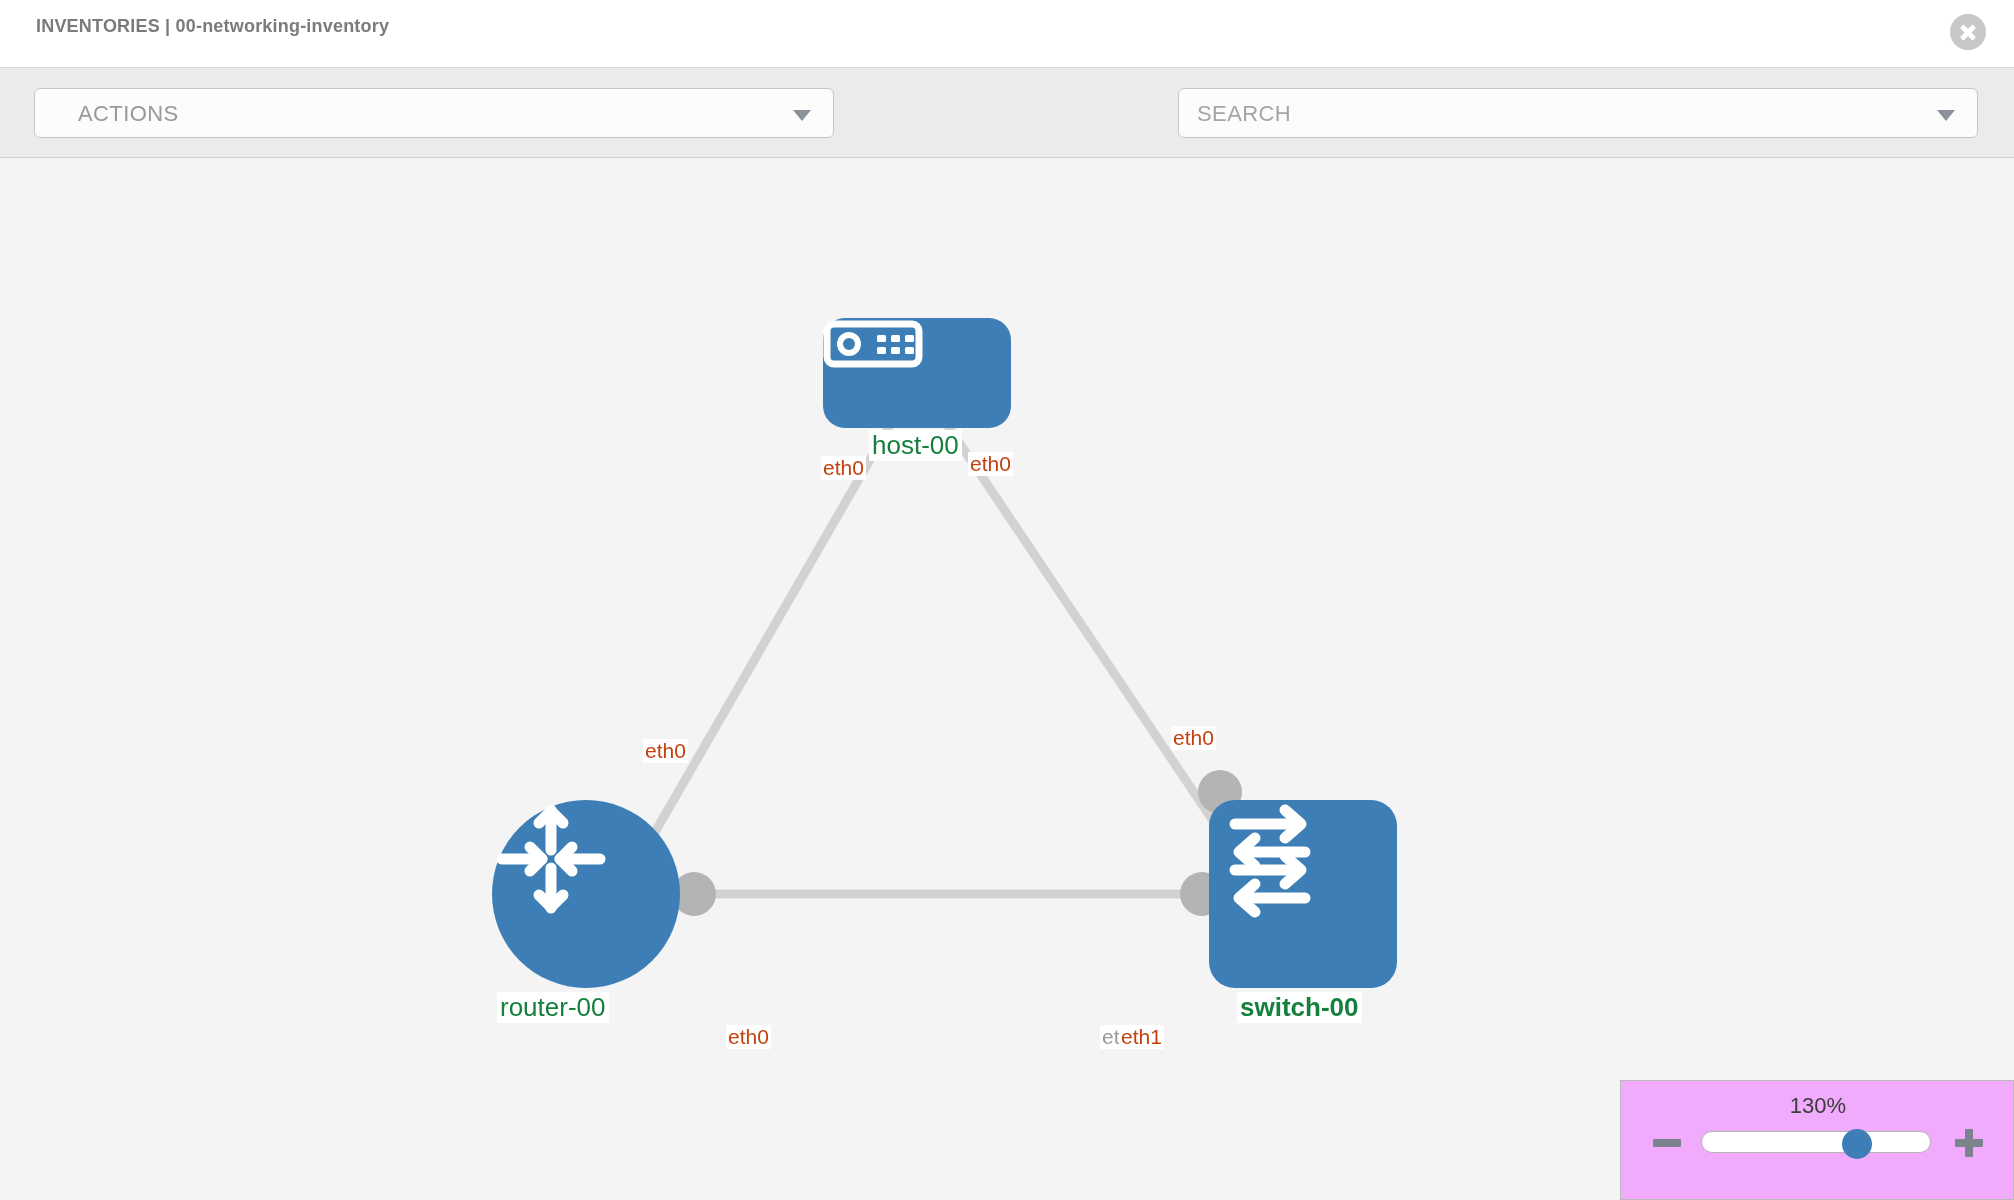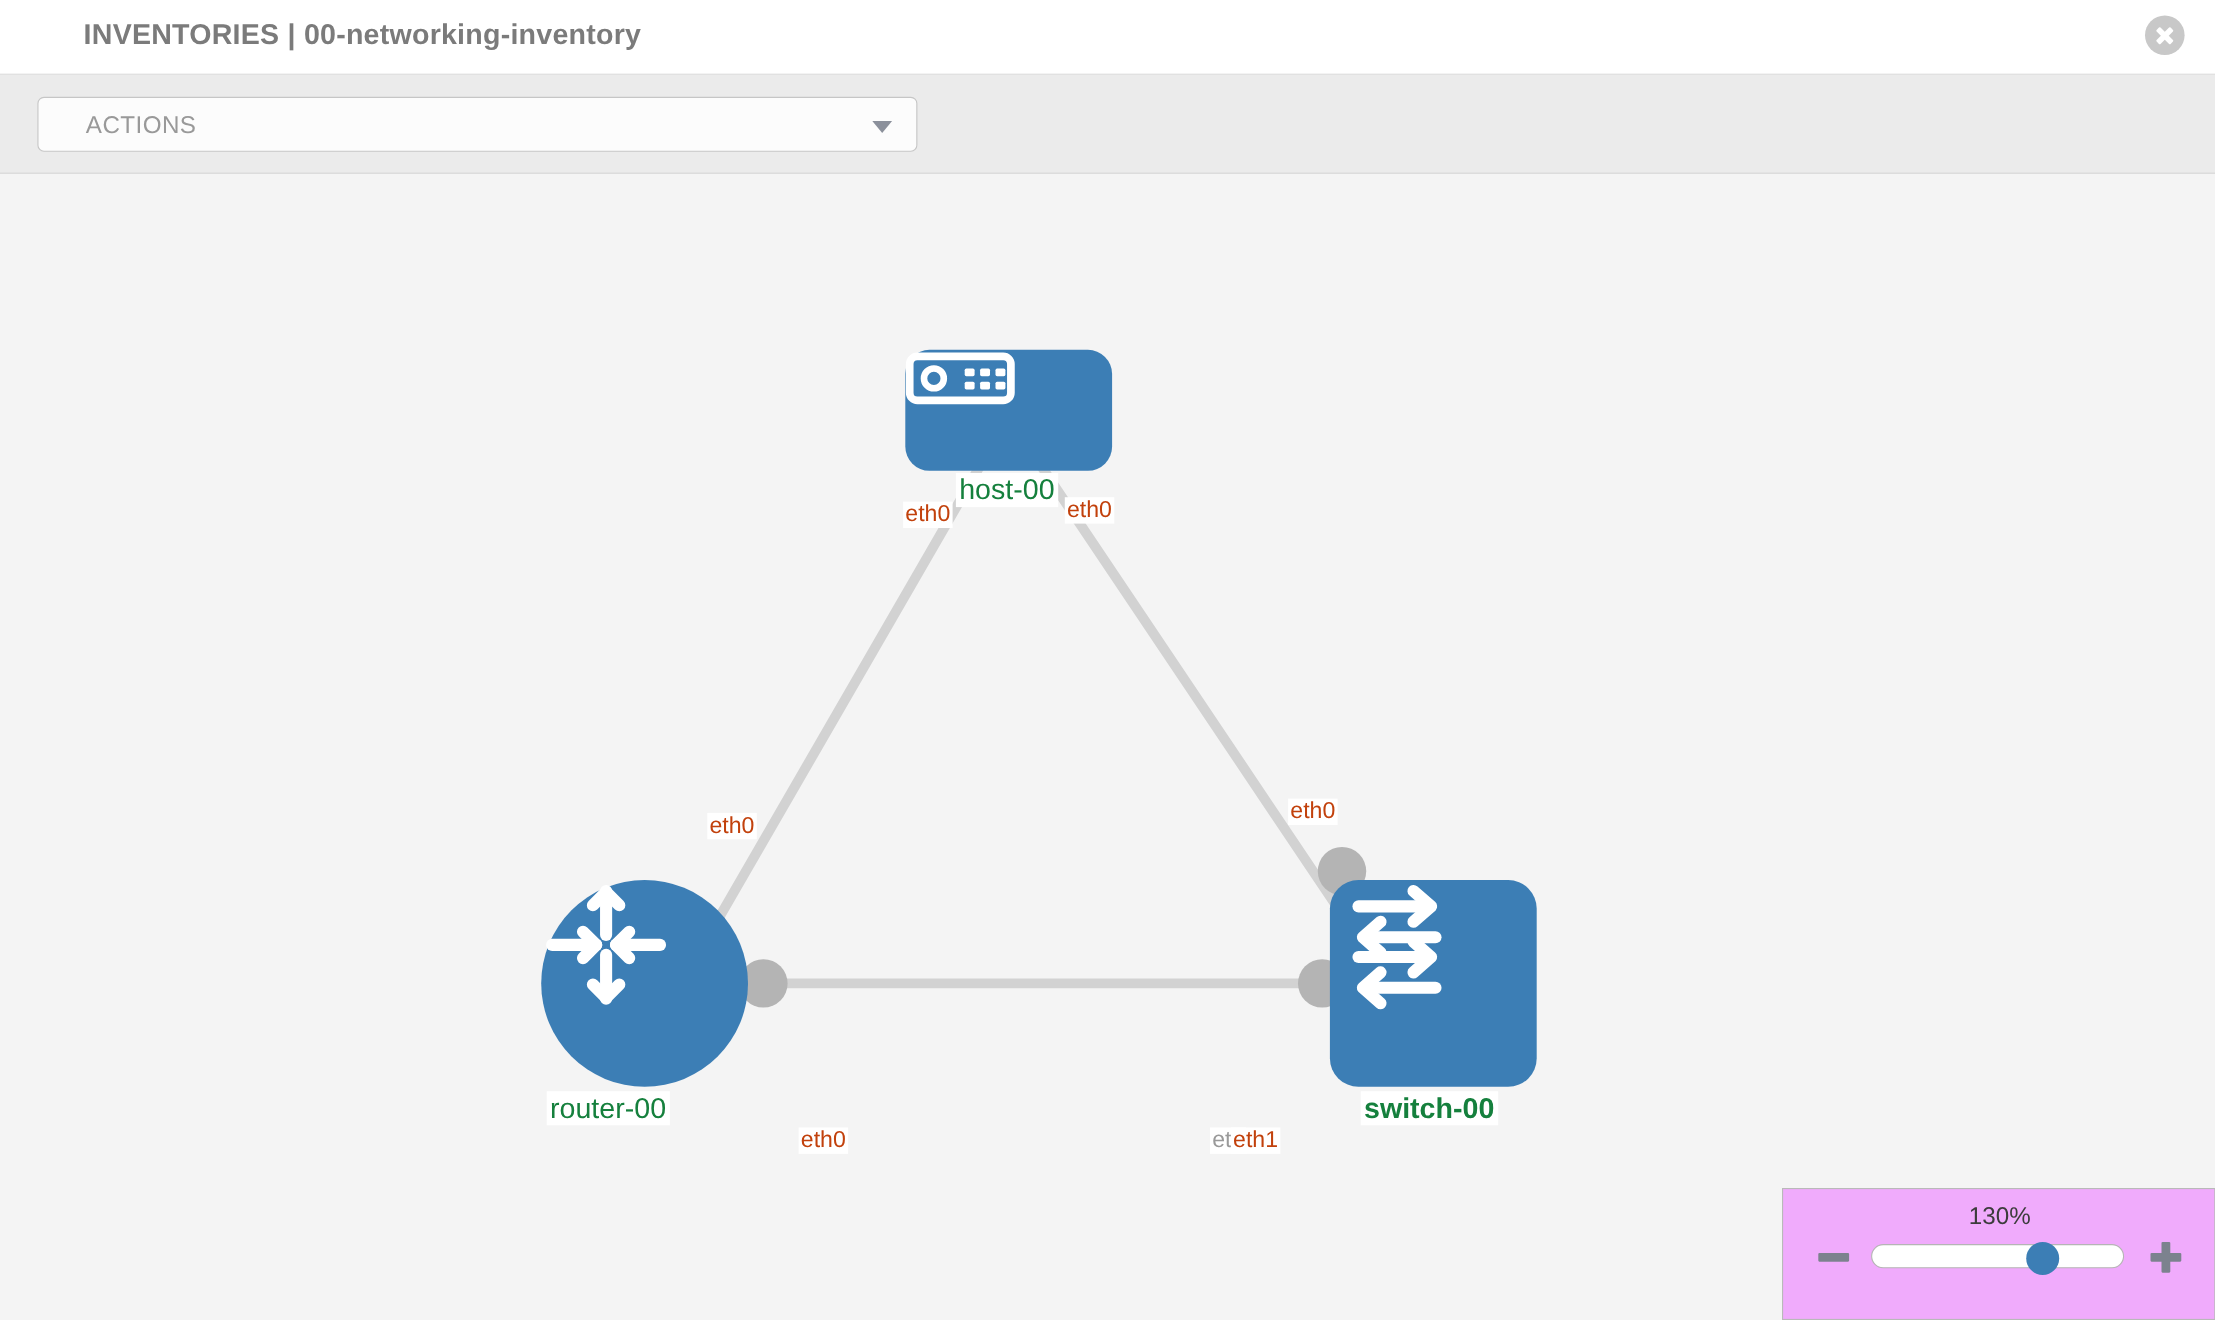--- a/index.html
+++ b/index.html
@@ -22,26 +22,25 @@
   .header {
     position: absolute;
     left: 0; top: 0;
     width: 2014px; height: 68px;
     background: #ffffff;
     border-bottom: 1px solid #d7d7d7;
   }
   .header-title {
     position: absolute;
     left: 36px; top: 16px;
-    font-size: 26px;
+    font-size: 18px;
     font-weight: bold;
     color: #7b7b7b;
     letter-spacing: 0.2px;
     white-space: nowrap;
-    margin-left: 40px;
   }
   .close-btn {
     position: absolute;
     right: 28px; top: 14px;
     width: 36px; height: 36px;
     border-radius: 50%;
     background: #c8c8c8;
     cursor: pointer;
   }
   .close-btn::before, .close-btn::after {
@@ -280,20 +279,24 @@
     <div class="tool-icon key-icon">
       <svg width="44" height="44" viewBox="0 0 44 44">
         <g fill="none" stroke="#868c97" stroke-width="4.2" stroke-linecap="round">
           <circle cx="16" cy="15" r="8.2"></circle>
           <path d="M21.8 20.8 L36 35"></path>
           <path d="M31.5 30.7 L35.6 26.6"></path>
         </g>
       </svg>
     </div>
 
+    <div class="search-box">
+      <span class="search-placeholder">SEARCH</span>
+      <span class="caret"></span>
+    </div>
   </div>
 
   <div class="canvas">
 
     <svg width="2014" height="1042">
       <g stroke="#d2d2d2" stroke-width="9" stroke-linecap="round" fill="none">
 
         <line x1="640" y1="700" x2="893" y2="262"></line>
 
         <line x1="944" y1="262" x2="1238" y2="700"></line>

